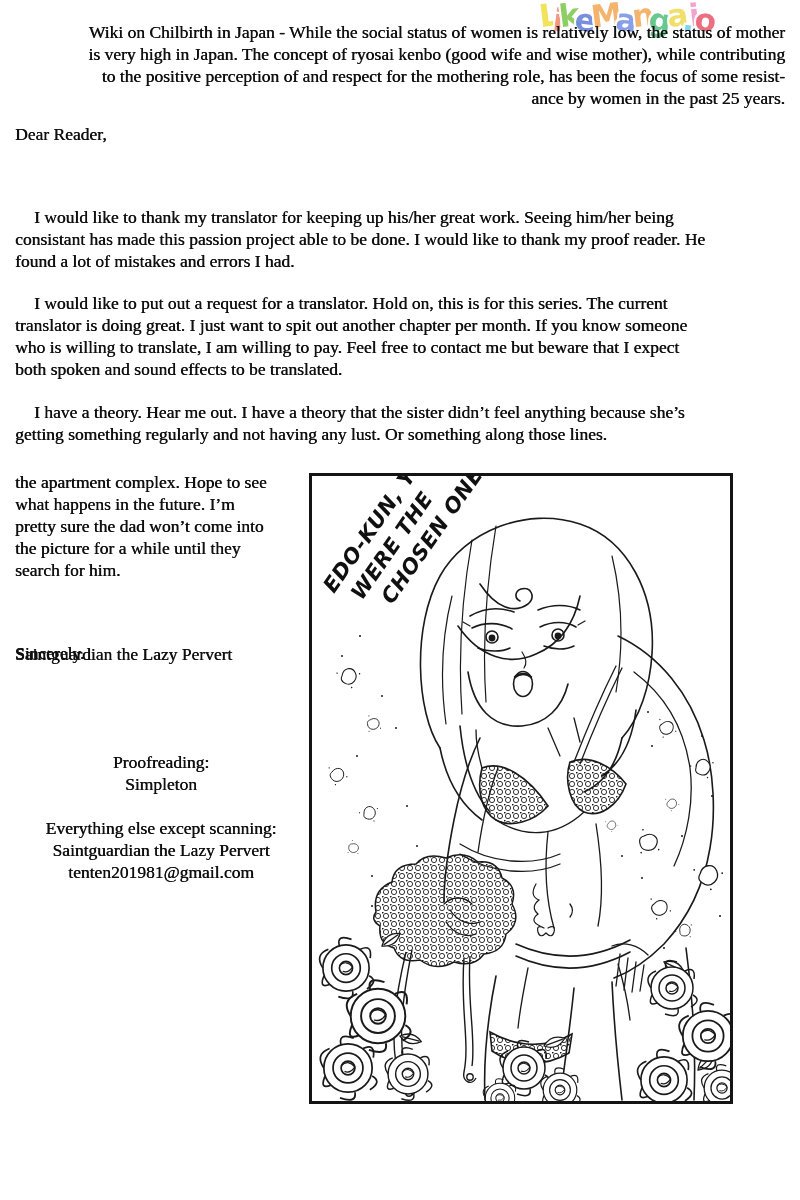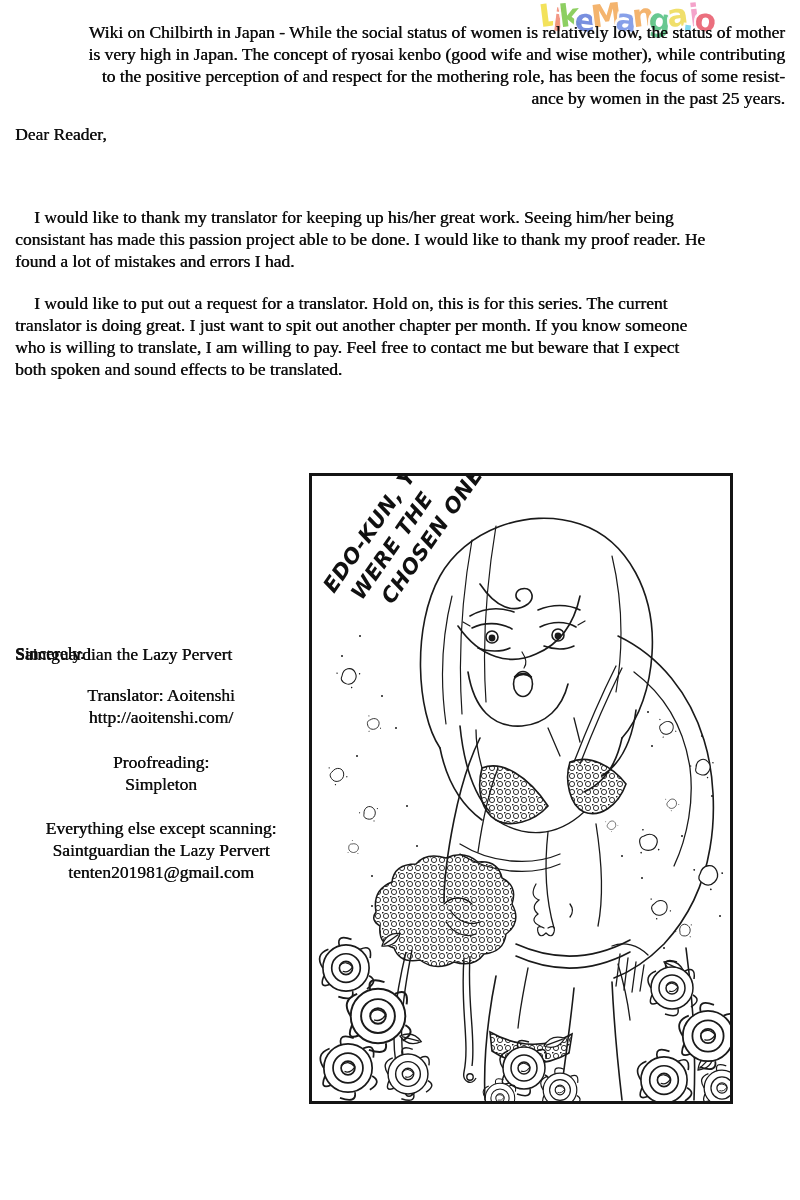--- a/index.html
+++ b/index.html
@@ -58,26 +58,31 @@
 ance by women in the past 25 years.</div>
 
   <div class="block txt" style="left:15px; top:123px;">Dear Reader,</div>
   <div class="block txt indent" style="left:15px; right:15px; top:166px;">I would like to thank my translator for keeping up his/her great work.  Seeing him/her being
 consistant has made this passion project able to be done.  I would like to thank my proof reader.  He
 found a lot of mistakes and errors I had.</div>
   <div class="block txt indent" style="left:15px; right:15px; top:252px;">I would like to put out a request for a translator.  Hold on, this is for this series.  The current
 translator is doing great.  I just want to spit out another chapter per month.  If you know someone
 who is willing to translate, I am willing to pay.  Feel free to contact me but beware that I expect
 both spoken and sound effects to be translated.</div>
+  <div class="block txt indent" style="left:15px; right:15px; top:361px;">I have a theory.  Hear me out.  I have a theory that the sister didn’t feel anything because she’s
+getting something regularly and not having any lust.  Or something along those lines.</div>
+  <div class="block txt leftcol" style="top:471px;">the apartment complex.  Hope to see
+what happens in the future.  I’m
+pretty sure the dad won’t come into
+the picture for a while until they
+search for him.</div>
 
   <div class="block txt" style="left:15px; top:600px;margin-top:42px;">Sincerely.</div>
   <div class="block txt" style="left:15px; top:643px;">Saintguardian the Lazy Pervert</div>
 
-  <div class="block txt leftcol center" style="top:684px;">Translator: Aoitenshi
-http://aoitenshi.com/</div>
   <div class="block txt leftcol center" style="top:751px;">Proofreading:
 Simpleton</div>
   <div class="block txt leftcol center" style="top:817px;">Everything else except scanning:
 Saintguardian the Lazy Pervert
 tenten201981@gmail.com</div>
 
   <div class="panel">
     <svg viewBox="0 0 418 625">
       <defs>
         <pattern id="lace" width="8" height="8" patternUnits="userSpaceOnUse">

